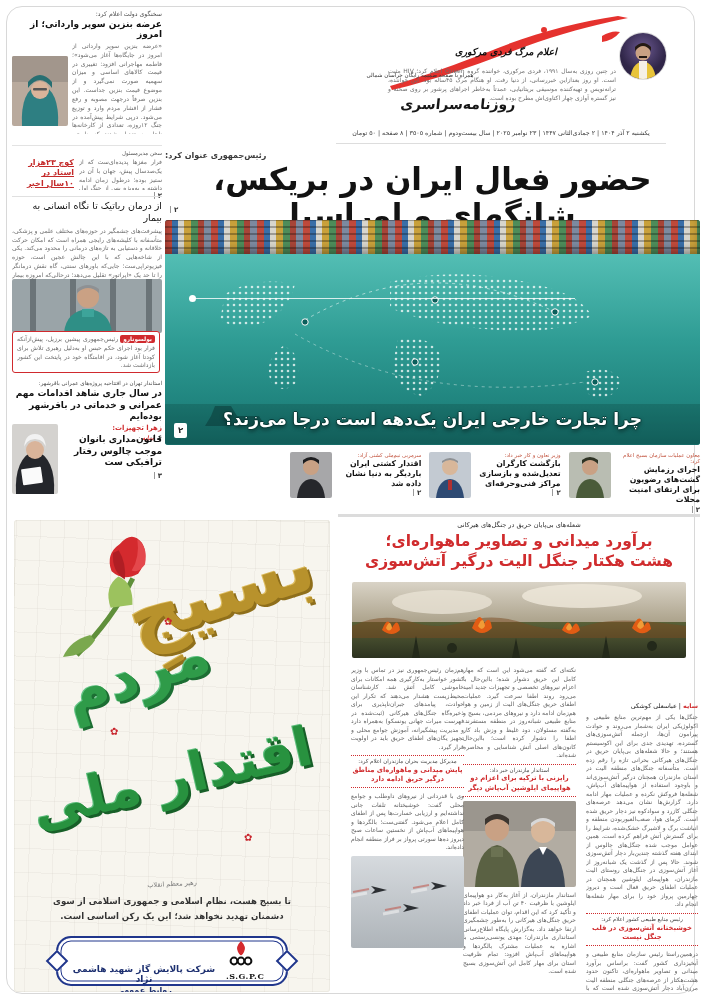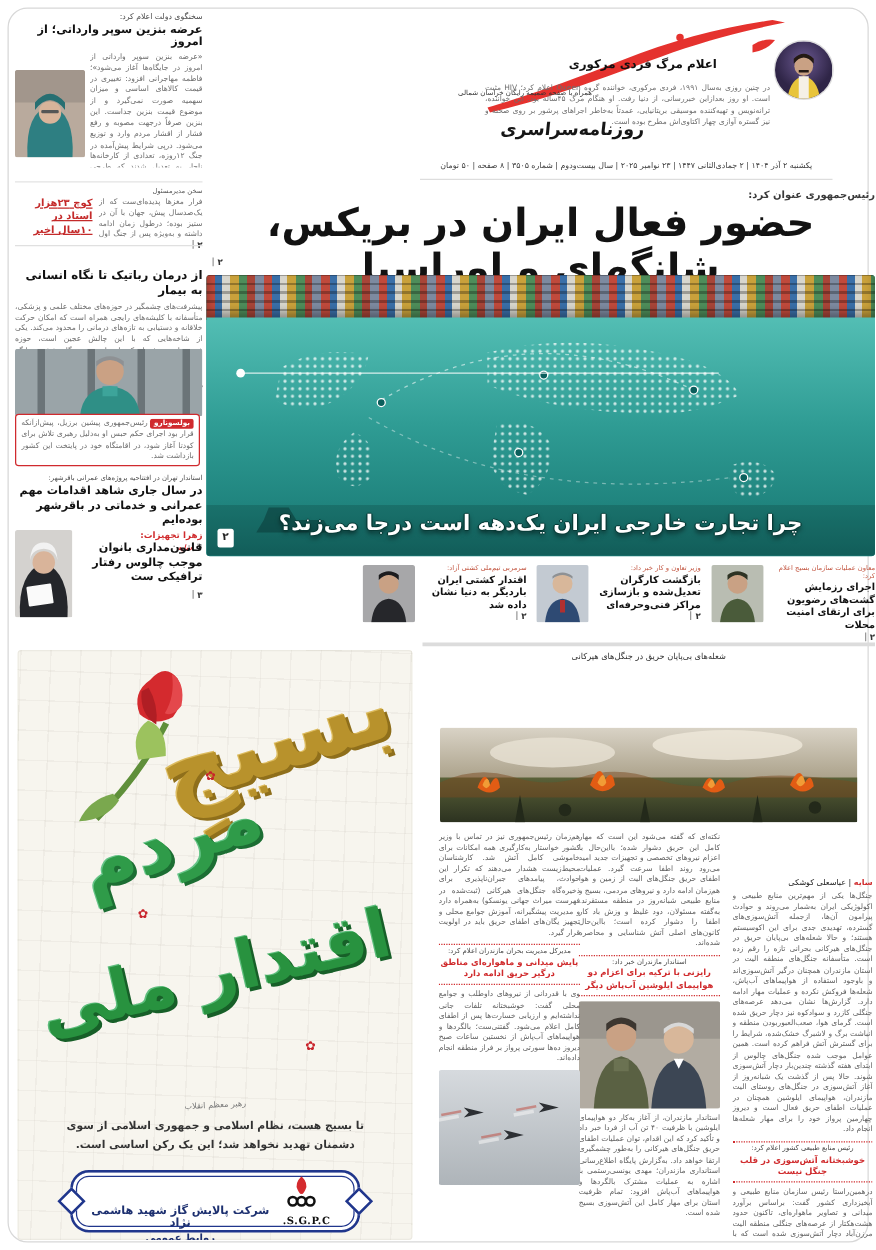--- a/index.html
+++ b/index.html
@@ -13,28 +13,28 @@
   .pgref{font-size:7px;color:#333;font-weight:bold;}
   .pgref::after{content:"";display:inline-block;width:1px;height:7px;background:#999;margin:0 3px -1px 0;}
   .brand-red{color:#d02c2e;font-weight:bold;}
   
   .petrol{left:12px;top:10px;width:150px;}
   .petrol .t{font-size:9px;font-weight:bold;color:#111;margin:2px 0 3px;}
   .petrol .row{display:flex;gap:4px;}
   .logo-swoosh{left:388px;top:16px;width:244px;height:82px;}
   .paper-type{left:398px;top:96px;width:120px;font-size:14px;font-weight:bold;color:#161616;text-align:center;transform:skewX(-6deg);}
   .tagline{left:352px;top:72px;width:136px;font-size:5.6px;color:#333;text-align:center;}
-  .mercury-title{left:455px;top:46px;width:160px;font-size:9.5px;font-weight:bold;color:#101010;text-align:left;}
+  .mercury-title{left:455px;top:46px;width:160px;font-size:9.5px;font-weight:bold;color:#101010;text-align:left;font-style:italic;}
   .mercury-body{left:388px;top:66px;width:228px;font-size:6px;line-height:1.5;color:#6d6d6d;}
   .avatar{left:619px;top:32px;width:46px;height:46px;border-radius:50%;overflow:hidden;border:1px solid #ddd;}
   .dateline{left:336px;top:129px;width:330px;font-size:6.3px;color:#3c3c3c;text-align:center;}
   .hdr-rule{left:336px;top:143px;width:330px;height:1px;background:#ddd;}
   .hdr-rule2{left:12px;top:145px;width:150px;height:1px;background:#e3e3e3;}
   
-  .lead-kicker{left:165px;top:151px;width:535px;text-align:right;font-size:8px;color:#3a3a3a;font-weight:bold;}
+  .lead-kicker{left:165px;top:151px;width:535px;text-align:left;font-size:8px;color:#3a3a3a;font-weight:bold;}
   .headline{left:165px;top:162px;width:535px;text-align:center;font-size:31px;font-weight:900;color:#121212;line-height:1.15;letter-spacing:-.5px;}
   .lead-pg{left:170px;top:206px;}
   .main-img{left:165px;top:220px;width:535px;height:225px;border-radius:3px;overflow:hidden;background:#2f9c94;}
   .containers{height:36px;width:100%;
      background:repeating-linear-gradient(90deg,#c04a3c 0 7px,#3a6fa8 7px 13px,#d8d6cd 13px 19px,#c9a13b 19px 26px,#4e8d5a 26px 33px,#a84538 33px 39px,#7d8aa0 39px 46px);
      box-shadow:inset 0 -6px 8px rgba(0,0,0,.35);}
   .containers::after{content:"";display:block;height:100%;
      background:repeating-linear-gradient(0deg,rgba(0,0,0,.28) 0 2px,transparent 2px 7px);}
   .sea{position:absolute;left:0;top:34px;right:0;bottom:0;
      background:linear-gradient(180deg,#53beb4 0%,#2f9c94 45%,#1f837d 80%,#166b67 100%);}
@@ -44,21 +44,21 @@
   .img-caption{position:absolute;left:0;right:0;bottom:16px;text-align:center;font-size:17px;font-weight:900;color:#fff;
      text-shadow:0 1px 0 #073a36,1px 0 0 #073a36,-1px 0 0 #073a36,0 -1px 0 #073a36,0 2px 4px rgba(0,0,0,.6);}
   .img-pg{position:absolute;left:9px;bottom:7px;width:13px;height:15px;background:#fff;border-radius:2px;
      font-size:8.5px;font-weight:bold;color:#222;text-align:center;line-height:15px;}
   
   .leftcol{left:12px;width:150px;}
   .en-label{font-size:5.4px;color:#555;text-align:right;}
   .en-row{display:flex;gap:5px;margin-top:2px;}
   .en-title{width:62px;font-size:8px;font-weight:bold;color:#c42a2a;line-height:1.3;text-align:right;text-decoration:underline;}
   .divider{left:12px;width:150px;height:1px;background:#e0e0e0;}
-  .rob-title{font-size:9.5px;font-weight:bold;color:#111;line-height:1.25;margin-top:15px;}
+  .rob-title{font-size:9.5px;font-weight:normal;color:#111;line-height:1.25;}
   .sayeh-mini{font-size:6px;color:#d02c2e;font-weight:bold;font-style:italic;}
   .bol-photo{left:12px;top:279px;width:150px;height:54px;border-radius:2px;overflow:hidden;}
   .bol-box{left:12px;top:331px;width:148px;border:1.5px solid #d02a2e;border-radius:3px;background:#fff;padding:3px 4px;box-sizing:border-box;}
   .chip{display:inline-block;background:#d02a2e;color:#fff;border-radius:2px;font-size:5.8px;font-weight:bold;padding:0 3px;margin-left:2px;}
   .bagher-title,.zahra-title{font-size:9px;font-weight:bold;color:#121212;line-height:1.3;}
   .zahra-name{font-size:7px;font-weight:bold;color:#d02c2e;margin-bottom:2px;}
   .zahra-wrap{left:12px;top:424px;width:150px;display:flex;gap:4px;}
   
   .briefs{left:290px;top:452px;width:410px;display:flex;gap:8px;}
   .brief{flex:1;display:flex;gap:4px;}
@@ -300,20 +300,24 @@
             <path d="M13 12 Q21 4 29 12 L29 8 Q21 2 13 8 Z" fill="#1c1c1e"></path>
             <path d="M7 46 Q9 28 21 27 Q33 28 35 46 Z" fill="#26272b"></path>
           </svg>
       </div>
     </div>
   </div>
 
   <div class="abs grule"></div>
 
   <div class="abs fire-kicker">شعله‌های بی‌پایان حریق در جنگل‌های هیرکانی</div>
+  <div class="abs fire-title">
+    <div>برآورد میدانی و تصاویر ماهواره‌ای؛</div>
+    <div>هشت هکتار جنگل الیت درگیر آتش‌سوزی</div>
+  </div>
   <div class="abs fire-photo">
     <svg width="334" height="76" viewBox="0 0 334 76" preserveAspectRatio="none">
       <defs>
         <linearGradient id="smk" x1="0" y1="0" x2="0" y2="1">
             <stop offset="0" stop-color="#d9d3c6"></stop>
             <stop offset="1" stop-color="#a89e86"></stop>
           </linearGradient>
         <linearGradient id="grn" x1="0" y1="0" x2="0" y2="1">
             <stop offset="0" stop-color="#5a6138"></stop>
             <stop offset="1" stop-color="#2c3220"></stop>

